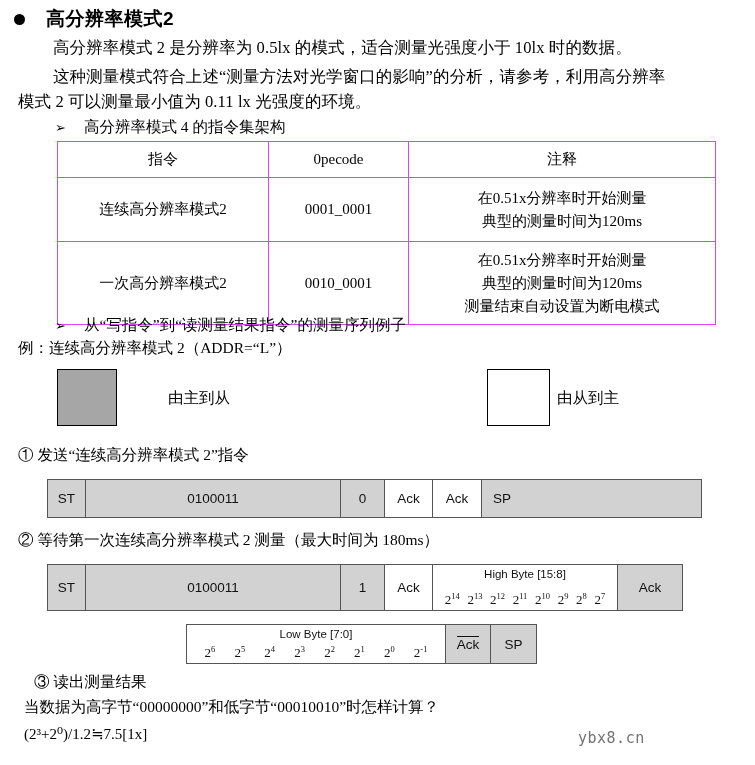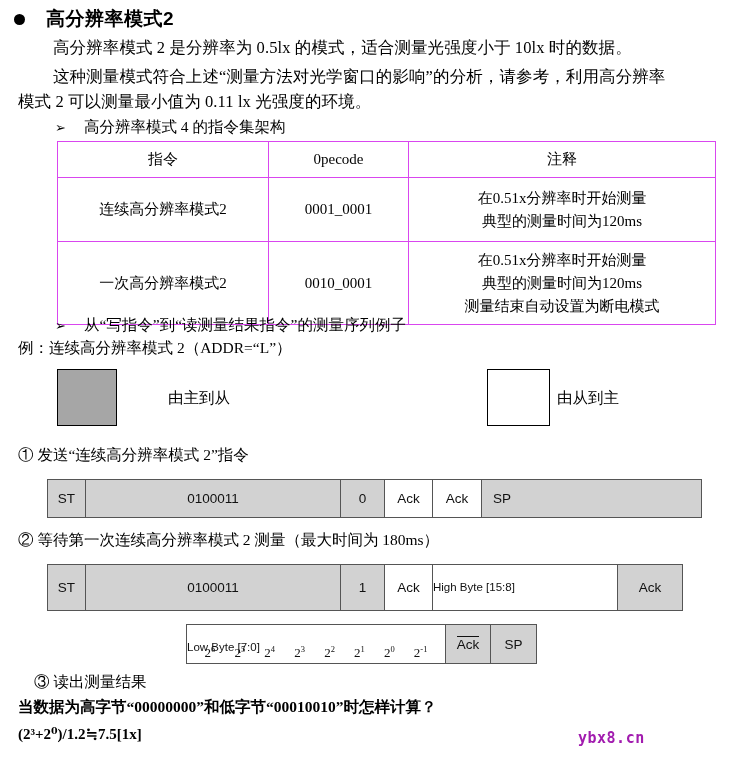--- a/index.html
+++ b/index.html
@@ -141,24 +141,23 @@
     left: 18px;
     font-size: 15.5px;
     white-space: nowrap;
   }
   .step1 { top: 445px; }
   .step2 { top: 530px; }
   .step3 { top: 672px; margin-left: 16px; }
 
   .tail-line {
     position: absolute;
-    left: 18px;
-    font-size: 15.5px;
-    white-space: nowrap;
-    font-weight: bold;
+    left: 24px;
+    font-size: 15.5px;
+    white-space: nowrap;
   }
   .tail1 { top: 697px; }
   .tail2 { top: 725px; font-size: 15px; }
 
   
   .frame {
     position: absolute;
     display: flex;
     box-sizing: border-box;
     border: 1px solid #555555;
@@ -194,25 +193,25 @@
     width: 100%;
     height: 100%;
     position: relative;
     display: block;
   }
   .bit-title {
     position: absolute;
     left: 0;
     right: 0;
     top: 3px;
+    text-align: center;
     font-family: "Liberation Sans", "DejaVu Sans", sans-serif;
     font-size: 11.5px;
     line-height: 12px;
     color: #111;
-    margin-top: 13px;
   }
   .bit-row {
     position: absolute;
     left: 0;
     right: 0;
     bottom: 4px;
     display: flex;
     justify-content: space-around;
     align-items: flex-end;
     padding: 0 8px;
@@ -230,24 +229,24 @@
     line-height: 0;
   }
   .nack { border-top: 1px solid #111; padding-top: 0px; line-height: 15px; }
 
   
   .watermark {
     position: absolute;
     left: 578px;
     top: 729px;
     font-family: "DejaVu Sans Mono", "Liberation Mono", monospace;
-    font-weight: bold;
+    font-weight: normal;
     font-size: 15px;
     letter-spacing: 0.5px;
-    color: #a21caf;
+    color: #737373;
     white-space: nowrap;
   }
 </style>
 </head>
 <body>
 
 <div class="page">
 
   <div class="heading-row">
     <span class="bullet-dot"></span>
@@ -335,20 +334,30 @@
       </div>
       <div class="cell gray" style="width: 44px; flex: 0 0 44px;">
         <span>1</span>
       </div>
       <div class="cell white" style="width: 48px; flex: 0 0 48px;">
         <span>Ack</span>
       </div>
       <div class="cell white" style="width: 185px; flex: 0 0 185px;">
         <div class="bitfield">
           <div class="bit-title">High Byte [15:8]</div>
+          <div class="bit-row">
+            <span class="bit">2<sup>14</sup></span>
+            <span class="bit">2<sup>13</sup></span>
+            <span class="bit">2<sup>12</sup></span>
+            <span class="bit">2<sup>11</sup></span>
+            <span class="bit">2<sup>10</sup></span>
+            <span class="bit">2<sup>9</sup></span>
+            <span class="bit">2<sup>8</sup></span>
+            <span class="bit">2<sup>7</sup></span>
+          </div>
         </div>
       </div>
       <div class="cell gray" style="width: 64px; flex: 0 0 64px;">
         <span>Ack</span>
       </div>
     </div>
   <div class="frame frame3" id="frame3">
       <div class="cell white" style="width: 259px; flex: 0 0 259px;">
         <div class="bitfield">
           <div class="bit-title">Low Byte [7:0]</div>

